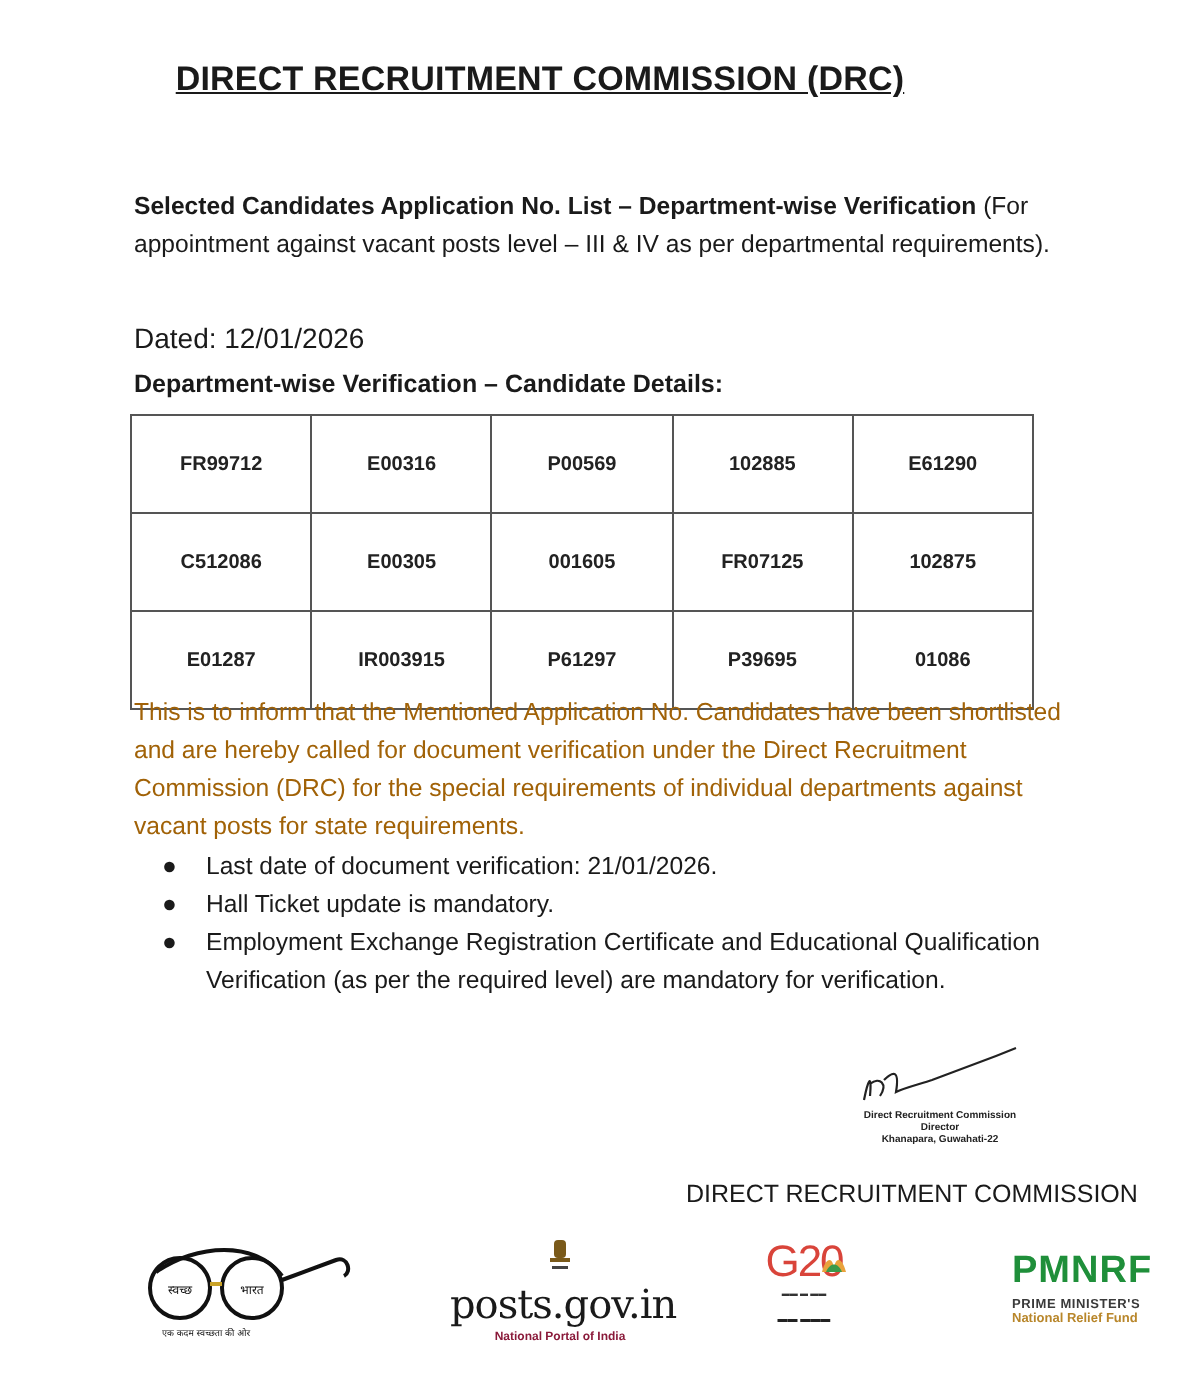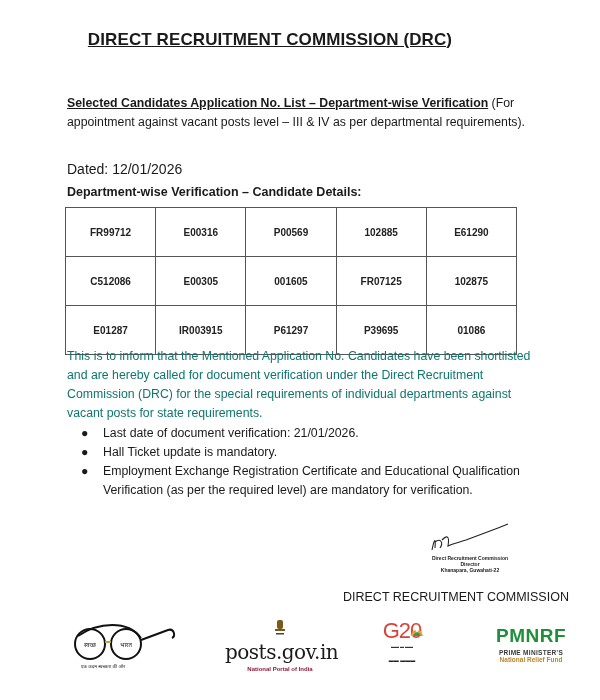--- a/index.html
+++ b/index.html
@@ -1,41 +1,41 @@
 <!DOCTYPE html>
 <html><head>
 <meta charset="utf-8">
 <style>
   html, body { margin: 0; padding: 0; background: #ffffff; }
   body { width: 600px; height: 700px; position: relative; overflow: hidden; font-family: "Liberation Sans", sans-serif; color: #111; }
   .title { position: absolute; top: 30px; left: 0; width: 540px; text-align: center; font-size: 17px; font-weight: bold; text-decoration: underline; letter-spacing: 0.1px; color: #1a1a1a; }
   .intro { position: absolute; top: 94px; left: 67px; width: 480px; font-size: 12.3px; line-height: 19px; color: #1a1a1a; }
-  .intro b { font-weight: bold; text-decoration: underline; }
+  .intro b { font-weight: bold; }
   .dated { position: absolute; top: 161px; left: 67px; font-size: 14px; color: #1a1a1a; }
   .section-heading { position: absolute; top: 185px; left: 67px; font-size: 12.5px; font-weight: bold; color: #1a1a1a; }
   table.candidates { position: absolute; top: 207px; left: 65px; width: 452px; height: 139px; border-collapse: collapse; border: 1.5px solid #555; }
   table.candidates td { border: 1.3px solid #555; text-align: center; vertical-align: middle; font-weight: bold; font-size: 10px; color: #222; width: 20%; height: 46px; }
-  .para { position: absolute; top: 347px; left: 67px; width: 480px; font-size: 12.3px; line-height: 19px; color: #0f766e; }
+  .para { position: absolute; top: 347px; left: 67px; width: 480px; font-size: 12.3px; line-height: 19px; color: #a16207; }
   ul.bullets { position: absolute; top: 424px; left: 67px; width: 470px; margin: 0; padding: 0 0 0 36px; font-size: 12.3px; line-height: 19px; color: #1a1a1a; list-style: none; }
   ul.bullets li { position: relative; }
   ul.bullets li .dot { position: absolute; left: -22px; top: 0; }
   .signature { position: absolute; top: 520px; left: 390px; width: 160px; height: 70px; }
   .sig-text { position: absolute; left: 30px; top: 35px; width: 100px; text-align: center; font-size: 5px; line-height: 6px; font-weight: bold; color: #222; }
   .footer-org { position: absolute; top: 590px; left: 343px; font-size: 12.5px; color: #1a1a1a; }
   .logo { position: absolute; }
   .logo-swachh { top: 622px; left: 68px; width: 110px; height: 50px; }
   .logo-india { top: 618px; left: 225px; width: 110px; height: 60px; text-align: center; }
   .india-text { font-family: "DejaVu Serif", serif; font-size: 20px; color: #1a1a1a; margin-top: 22px; letter-spacing: -0.5px; }
   .india-sub { font-size: 6px; color: #8a1a3a; font-weight: bold; margin-top: 2px; }
   .emblem { position: absolute; top: 0px; left: 48px; width: 14px; height: 18px; }
   .logo-g20 { top: 618px; left: 362px; width: 80px; height: 60px; text-align: center; }
   .g20-text { font-size: 22px; color: #d9443a; font-weight: normal; letter-spacing: -1px; }
   .g20-sub { font-size: 4px; color: #333; }
   .g20-sub2 { font-size: 5px; color: #222; margin-top: 8px; font-weight: bold; }
-  .logo-pmnrf { top: 625px; left: 486px; width: 90px; height: 50px; text-align: center; }
+  .logo-pmnrf { top: 625px; left: 506px; width: 90px; height: 50px; }
   .pmnrf-text { font-size: 19px; font-weight: bold; color: #1f8f3a; letter-spacing: 0.5px; }
   .pmnrf-sub1 { font-size: 6.5px; font-weight: bold; color: #3a3a3a; letter-spacing: 0.3px; margin-top: 2px; }
   .pmnrf-sub2 { font-size: 6.5px; font-weight: bold; color: #b8862a; }
 </style>
 </head>
 <body>
 
 <div class="title">DIRECT RECRUITMENT COMMISSION (DRC)</div>
 
 <div class="intro"><b>Selected Candidates Application No. List – Department-wise Verification</b><span> (For appointment against vacant posts level – III &amp; IV as per departmental requirements).</span></div>

